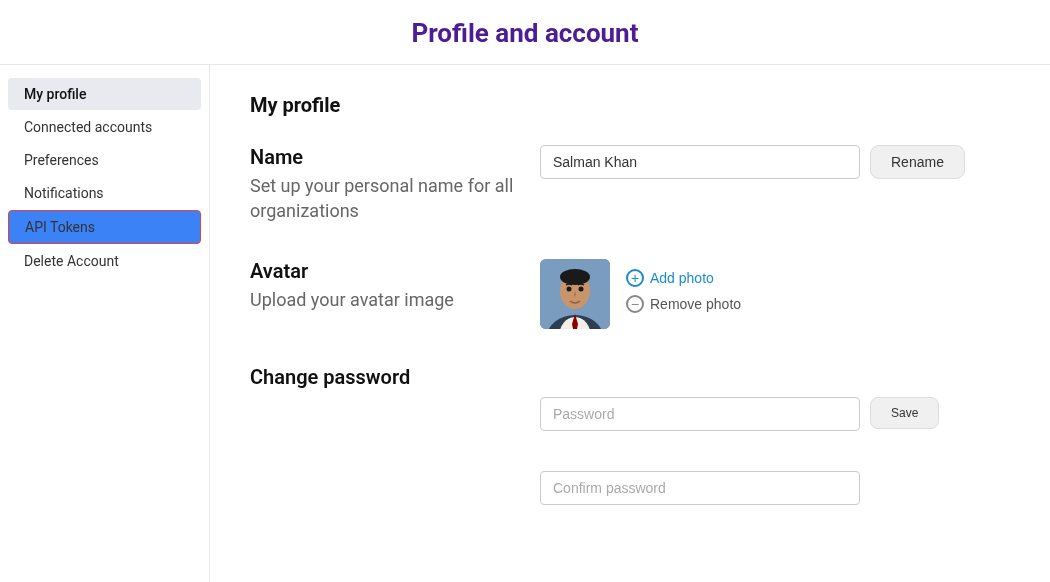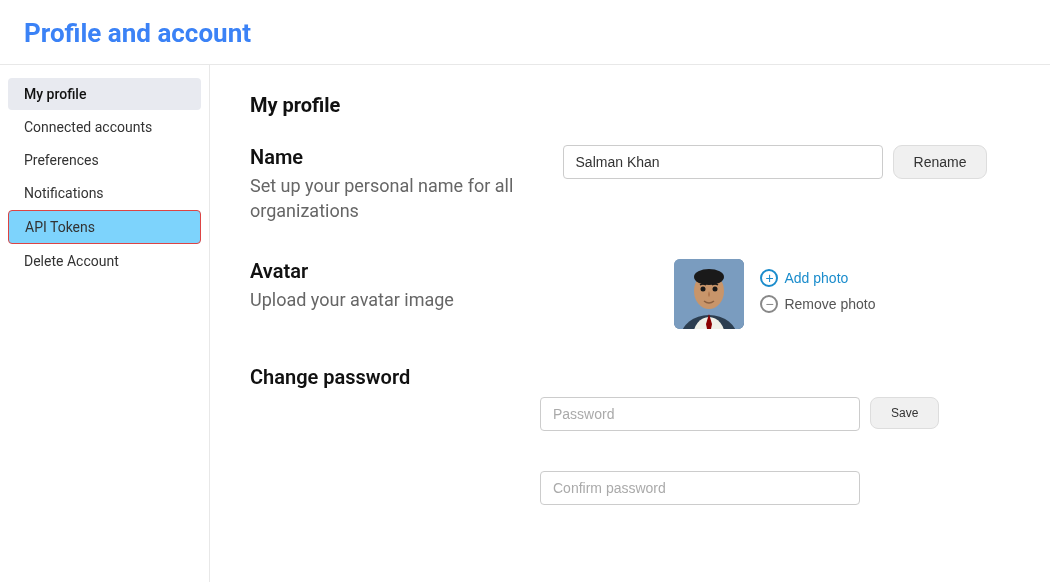--- a/index.html
+++ b/index.html
@@ -9,21 +9,22 @@
       color: #222;
       font-size: 14px;
     }
     .page-header {
       padding: 18px 24px 16px 24px;
       border-bottom: 1px solid #e8e8e8;
     }
     .page-header h1 {
       font-size: 26px;
       font-weight: 700;
-      color: #3b82f6;
+      color: #4c1d95;
+      text-align: center;
     }
     .layout {
       display: flex;
       min-height: calc(100vh - 60px);
     }
     .sidebar {
       width: 210px;
       flex-shrink: 0;
       padding: 12px 0;
       border-right: 1px solid #e8e8e8;
@@ -39,21 +40,21 @@
       font-size: 14px;
     }
     .sidebar-item.active {
       background: #e8eaf0;
       color: #111;
       font-weight: 500;
     }
     .sidebar-item.outlined {
       border: 1.5px solid #d44;
       color: #333;
-      background: #7dd3fc;
+      background: #3b82f6;
     }
     .main-content {
       flex: 1;
       padding: 28px 40px;
       max-width: 850px;
     }
     .section-title {
       font-size: 20px;
       font-weight: 700;
       margin-bottom: 28px;
@@ -78,21 +79,20 @@
     .field-desc {
       font-size: 18px;
       color: #666;
       line-height: 1.4;
     }
     .field-controls {
       display: flex;
       align-items: flex-start;
       gap: 10px;
       flex: 1;
-      justify-content: center;
     }
     .text-input {
       width: 320px;
       padding: 8px 12px;
       border: 1px solid #ccc;
       border-radius: 4px;
       font-size: 14px;
       color: #333;
       outline: none;
     }

